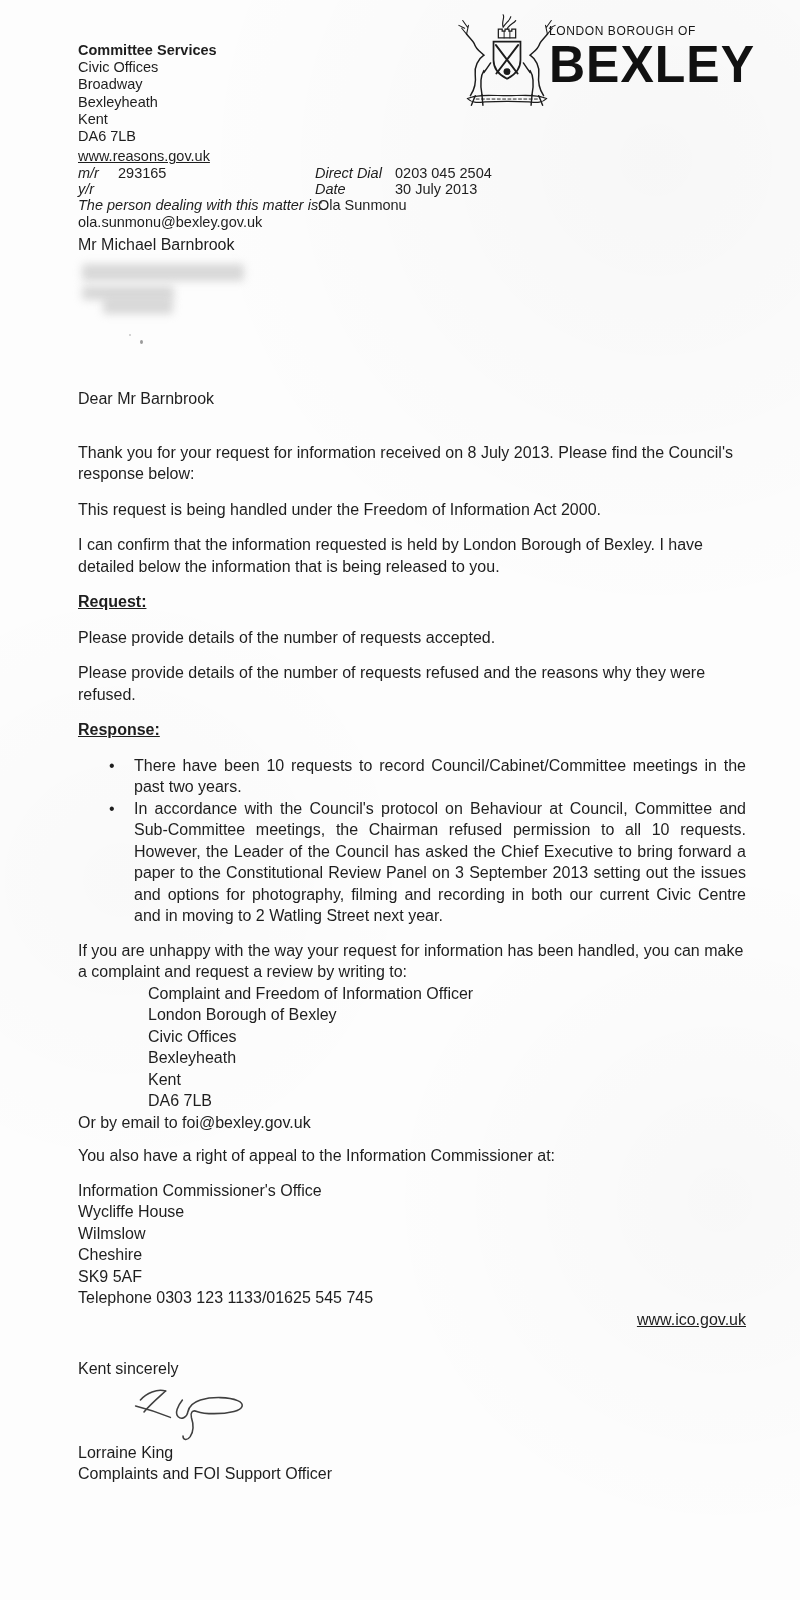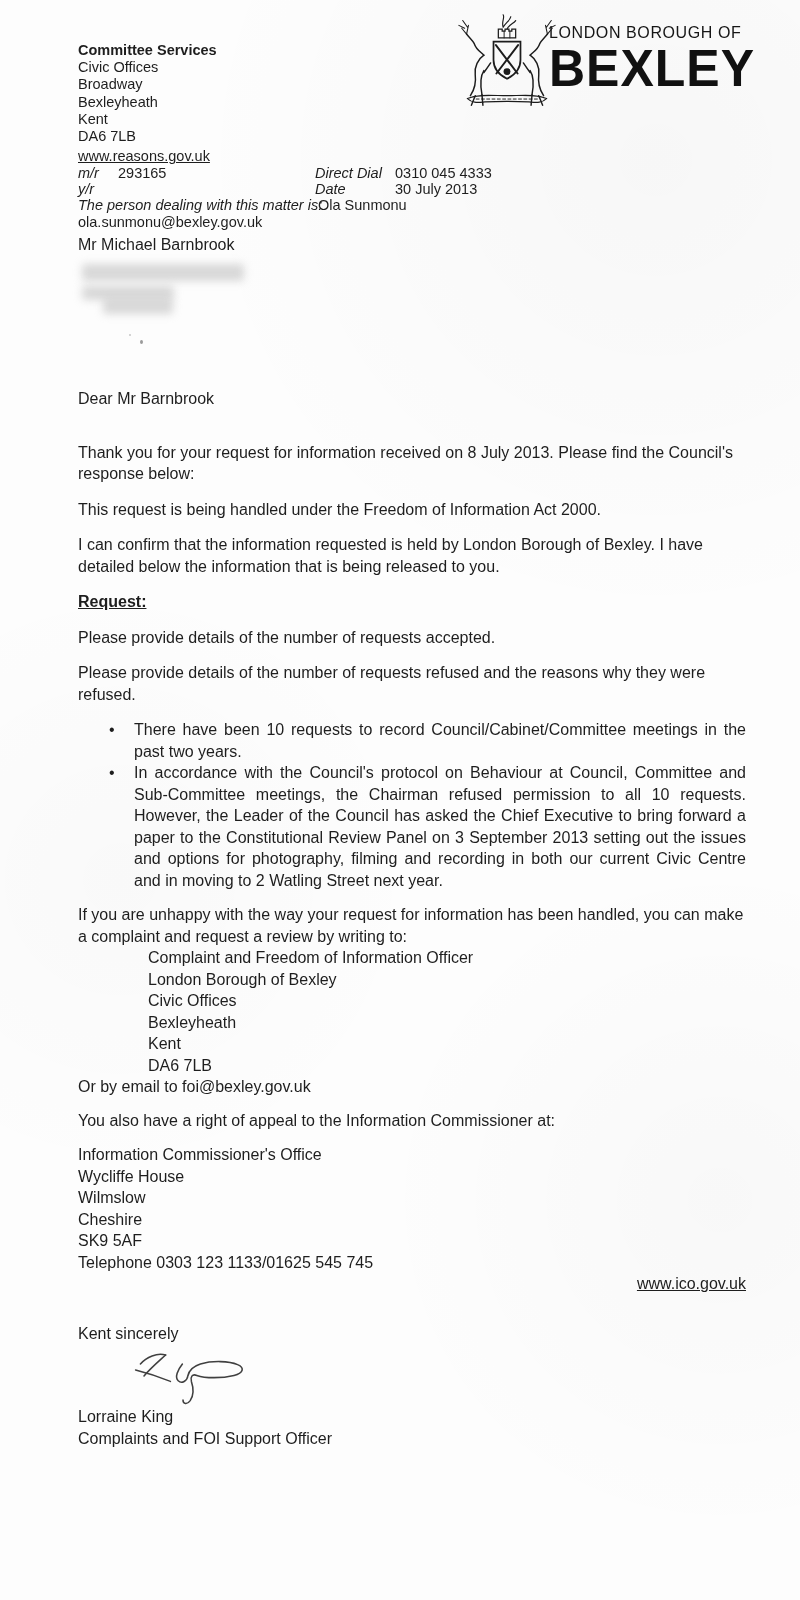--- a/index.html
+++ b/index.html
@@ -15,21 +15,21 @@
     color:#1e1e1e;
     overflow:hidden;
   }
 
   
   .sender { position:absolute; left:78px; top:42px; font-size:14.5px; line-height:17.2px; }
   .sender .dept { font-weight:bold; }
 
   .logo-crest { position:absolute; left:455px; top:12px; }
   .logo-text { position:absolute; left:549px; top:24px; width:220px; }
-  .logo-line1 { font-size:16px; letter-spacing:0.6px; color:#161616; white-space:nowrap; }
+  .logo-line1 { font-size:12px; letter-spacing:0.6px; color:#161616; white-space:nowrap; }
   .logo-line2 { font-size:50px; font-weight:bold; letter-spacing:1px; color:#111;
                 transform:scaleY(1.02); transform-origin:top left; margin-top:-3px; white-space:nowrap; }
 
   .refs { position:absolute; left:78px; top:148px; width:620px; font-size:14.5px; }
   .refs .row { position:relative; height:16.2px; }
   .refs .website { text-decoration:underline; display:inline-block; margin-bottom:1px; }
   .refs .lbl  { position:absolute; left:0;   font-style:italic; }
   .refs .val  { position:absolute; left:40px; }
   .refs .lbl2 { position:absolute; left:237px; font-style:italic; }
   .refs .val2 { position:absolute; left:317px; }
@@ -119,21 +119,21 @@
     <div class="logo-line1">LONDON BOROUGH OF</div>
     <div class="logo-line2">BEXLEY</div>
   </div>
 
   <div class="refs">
     <span class="website">www.reasons.gov.uk</span>
     <div class="row">
       <span class="lbl">m/r</span>
       <span class="val">293165</span>
       <span class="lbl2">Direct Dial</span>
-      <span class="val2">0310 045 4333</span>
+      <span class="val2">0203 045 2504</span>
     </div>
     <div class="row">
       <span class="lbl">y/r</span>
       <span class="val"></span>
       <span class="lbl2">Date</span>
       <span class="val2">30 July 2013</span>
     </div>
     <div class="row">
       <span class="lbl">The person dealing with this matter is:</span>
       <span class="name">Ola Sunmonu</span>
@@ -158,20 +158,21 @@
         <p>This request is being handled under the Freedom of Information Act 2000.</p>
         <p>I can confirm that the information requested is held by London Borough of Bexley. I have detailed below the information that is being released to you.</p>
       </div>
 
     <p class="section-heading">Request:</p>
     <div>
         <p>Please provide details of the number of requests accepted.</p>
         <p>Please provide details of the number of requests refused and the reasons why they were refused.</p>
       </div>
 
+    <p class="section-heading">Response:</p>
     <ul class="bullets">
         <li>There have been 10 requests to record Council/Cabinet/Committee meetings in the past two years.</li>
         <li>In accordance with the Council's protocol on Behaviour at Council, Committee and Sub-Committee meetings, the Chairman refused permission to all 10 requests. However, the Leader of the Council has asked the Chief Executive to bring forward a paper to the Constitutional Review Panel on 3 September 2013 setting out the issues and options for photography, filming and recording in both our current Civic Centre and in moving to 2 Watling Street next year.</li>
       </ul>
 
     <p class="complaint-intro" style="margin-top:13px;">If you are unhappy with the way your request for information has been handled, you can make a complaint and request a review by writing to:</p>
     <div class="addr-indent">
         <div class="addr-line">Complaint and Freedom of Information Officer</div>
         <div class="addr-line">London Borough of Bexley</div>
         <div class="addr-line">Civic Offices</div>

